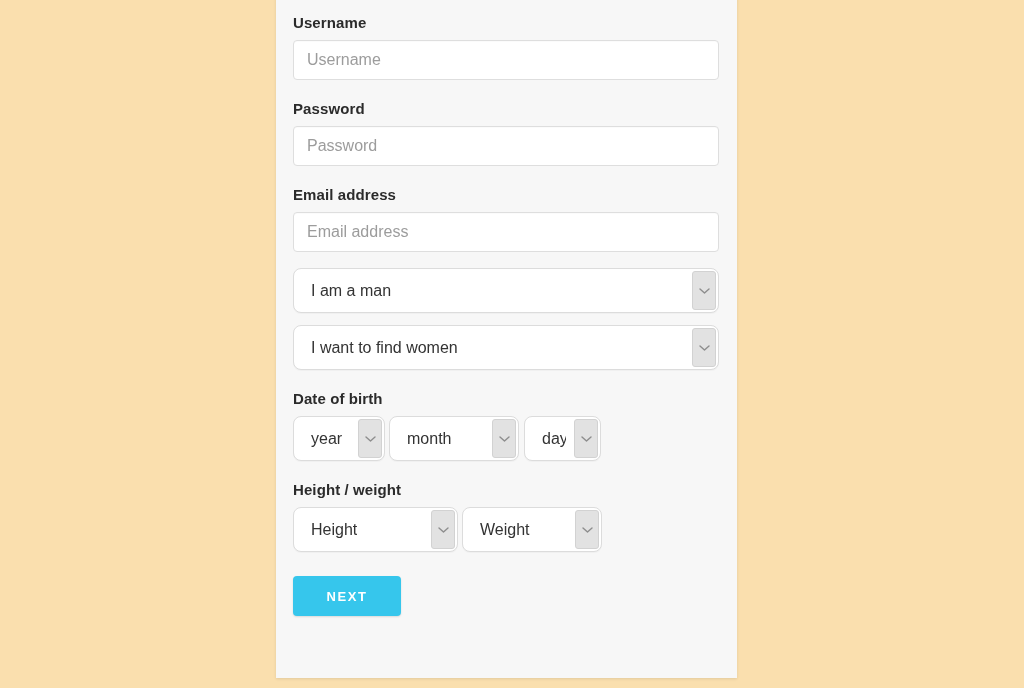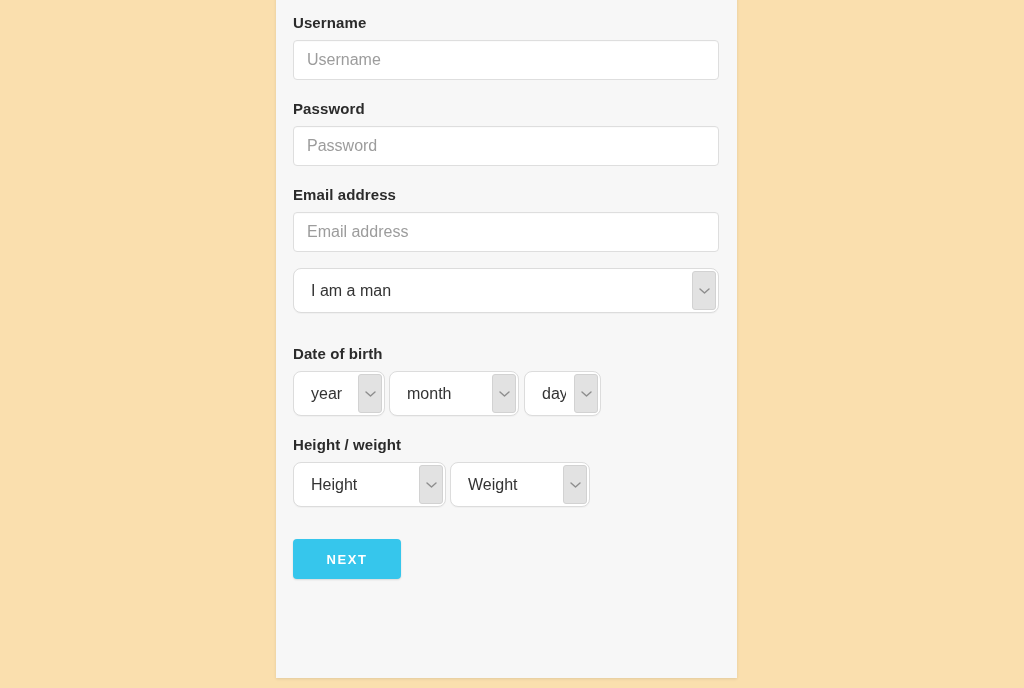--- a/index.html
+++ b/index.html
@@ -115,31 +115,31 @@
     align-items: center;
     justify-content: center;
   }
   .select-arrow svg { display: block; }
 
   
   .w-full   { width: 426px; }
   .w-year   { width: 92px; }
   .w-month  { width: 130px; }
   .w-day    { width: 77px; }
-  .w-height { width: 153px; text-align: center; }
+  .w-height { width: 165px; text-align: center; }
   .w-weight { width: 140px; text-align: center; }
 
   .sp-5 { width: 5px; flex: none; }
   .sp-4 { width: 4px; flex: none; }
 
   
   .next-button {
     display: inline-block;
     box-sizing: border-box;
-    margin-top: 32px;
+    margin-top: 24px;
     width: 108px;
     height: 40px;
     background: #36c6ec;
     border: none;
     border-radius: 4px;
     color: #ffffff;
     font-family: "Liberation Sans", sans-serif;
     font-size: 13px;
     font-weight: bold;
     letter-spacing: 1.6px;
@@ -182,20 +182,30 @@
             <svg width="11" height="8" viewBox="0 0 11 8">
               <path d="M1 2 L5.5 6 L10 2" fill="none" stroke="#8d8d8d" stroke-width="1.4" stroke-linecap="round" stroke-linejoin="round"></path>
             </svg>
           </span>
         </div>
       </div>
 
       <div class="gap-sm"></div>
 
       
+      <div class="select-row">
+        <div class="select w-full">
+          <span class="select-value">I want to find women</span>
+          <span class="select-arrow">
+            <svg width="11" height="8" viewBox="0 0 11 8">
+              <path d="M1 2 L5.5 6 L10 2" fill="none" stroke="#8d8d8d" stroke-width="1.4" stroke-linecap="round" stroke-linejoin="round"></path>
+            </svg>
+          </span>
+        </div>
+      </div>
 
       <div class="gap-lg"></div>
 
       
       <label class="field-label">Date of birth</label>
       <div class="select-row">
 
         <div class="select w-year">
           <span class="select-value">year</span>
           <span class="select-arrow">

